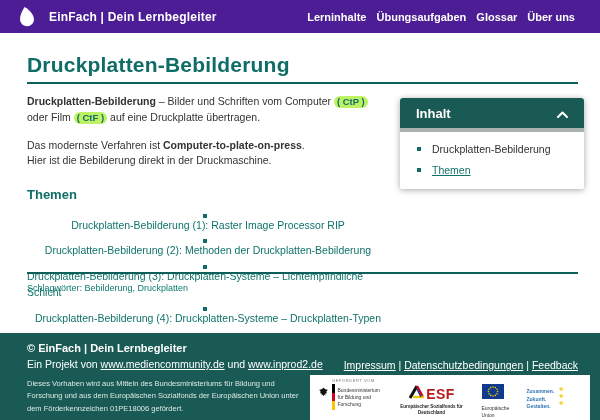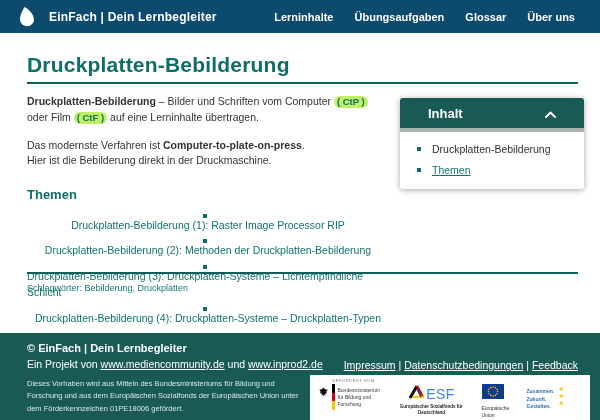--- a/index.html
+++ b/index.html
@@ -7,29 +7,29 @@
   body {
     width:600px; height:420px; overflow:hidden;
     font-family:"Liberation Sans", sans-serif;
     background:#ffffff;
   }
   .page { position:relative; width:600px; height:420px; }
 
   
   .topbar {
     position:absolute; top:0; left:0; right:0; height:33px;
-    background:#0c4a6e; display:flex; align-items:center;
+    background:#4c1d95; display:flex; align-items:center;
     padding:0 25px 0 17px;
   }
   .logo { display:flex; align-items:center; }
   .brand {
     color:#fff; font-weight:bold; font-size:12px; margin-left:11px;
     letter-spacing:.2px; text-decoration:none; white-space:nowrap;
   }
-  .nav { margin-left:auto; display:flex; gap:21px; }
+  .nav { margin-left:auto; display:flex; gap:10px; }
   .nav a { color:#fff; font-size:11px; font-weight:600; text-decoration:none; white-space:nowrap; }
 
   
   .h1 {
     position:absolute; top:53px; left:27px; margin:0;
     font-size:21px; font-weight:bold; color:#0e6e67; letter-spacing:.2px;
   }
   .rule-top { position:absolute; top:82px; left:27px; width:551px; height:0; border-top:2px solid #0e5f59; }
 
   
@@ -45,21 +45,21 @@
   .sq { width:4px; height:4px; background:#0e6e67; margin:0 11px 0 5px; flex:none; }
   ul.topics a { color:#10736b; font-size:10.5px; text-decoration:none; }
 
   
   .toc {
     position:absolute; top:98px; left:400px; width:184px;
     border-radius:3px; box-shadow:0 1px 6px rgba(0,0,0,.35);
   }
   .toc-head {
     background:#1a5a55; color:#fff; display:flex; align-items:center;
-    justify-content:space-between; padding:8px 28px 7px;
+    justify-content:space-between; padding:8px 16px 7px;
     border-radius:3px 3px 0 0; font-weight:bold; font-size:13px;
   }
   .toc-div { height:4px; background:#a9b2b1; }
   .toc-body { background:#fff; padding:11px 12px 10px; border-radius:0 0 3px 3px; }
   .toc-row { display:flex; align-items:center; margin-bottom:9px; }
   .toc-row:last-child { margin-bottom:3px; }
   .toc-item { color:#2f2f2f; font-size:10.5px; text-decoration:none; }
   .toc-link { color:#10736b; font-size:10.5px; text-decoration:underline; }
 
   
@@ -85,21 +85,21 @@
     background:#fff; padding:2px 8px 0; color:#222;
   }
   .gef { font-size:4px; color:#777; letter-spacing:.6px; margin:1px 0 1px 14px; text-transform:uppercase; }
   .logos { display:flex; align-items:flex-start; gap:11px; }
   .bmbf { display:flex; gap:3px; align-items:flex-start; }
   .stripe { width:2.5px; height:26px; flex:none;
     background:linear-gradient(#000 0 34%, #d0021b 34% 67%, #f6c900 67% 100%); }
   .bmbf-txt { font-size:5px; line-height:1.35; color:#333; width:44px; padding-top:3px; }
   .esf { display:flex; flex-direction:column; align-items:center; width:78px; }
   .esf-top { display:flex; align-items:center; }
-  .esf-word { font-size:14px; font-weight:normal; color:#3b82f6; letter-spacing:.5px; }
+  .esf-word { font-size:14px; font-weight:bold; color:#b91c1c; letter-spacing:.5px; }
   .esf-sub { font-size:4.5px; font-weight:bold; color:#222; text-align:center; line-height:1.4; margin-top:1px; }
   .eu { display:flex; flex-direction:column; width:34px; }
   .eu-sub { font-size:5px; color:#333; line-height:1.3; margin-top:2px; width:26px; }
   .claim { position:relative; width:34px; font-size:5px; font-weight:bold; color:#2e74b5; line-height:1.5; padding-top:4px; }
   .claim .stars { position:absolute; right:-8px; top:2px; color:#f4cd1e; font-size:6px; line-height:1.2; width:10px; }
 </style>
 </head>
 <body>
 
 <div class="page">
@@ -116,21 +116,21 @@
       <a href="#">Übungsaufgaben</a>
       <a href="#">Glossar</a>
       <a href="#">Über uns</a>
     </div>
   </div>
 
   <h1 class="h1">Druckplatten-Bebilderung</h1>
   <div class="rule-top"></div>
 
   <div class="content">
-    <p><b>Druckplatten-Bebilderung</b><span> – Bilder und Schriften vom Computer </span><span class="pill">( CtP )</span><span> oder Film </span><span class="pill">( CtF )</span><span> auf eine Lerninhalte übertragen.</span></p>
+    <p><b>Druckplatten-Bebilderung</b><span> – Bilder und Schriften vom Computer </span><span class="pill">( CtP )</span><span> oder Film </span><span class="pill">( CtF )</span><span> auf eine Druckplatte übertragen.</span></p>
 
     <p><span>Das modernste Verfahren ist </span><b>Computer-to-plate-on-press</b><span>.</span><br>
     <span>Hier ist die Bebilderung direkt in der Druckmaschine.</span></p>
 
     <div class="h2">Themen</div>
 
     <ul class="topics">
       <li>
           <span class="sq"></span>
           <a href="#">Druckplatten-Bebilderung (1): Raster Image Processor RIP</a>

